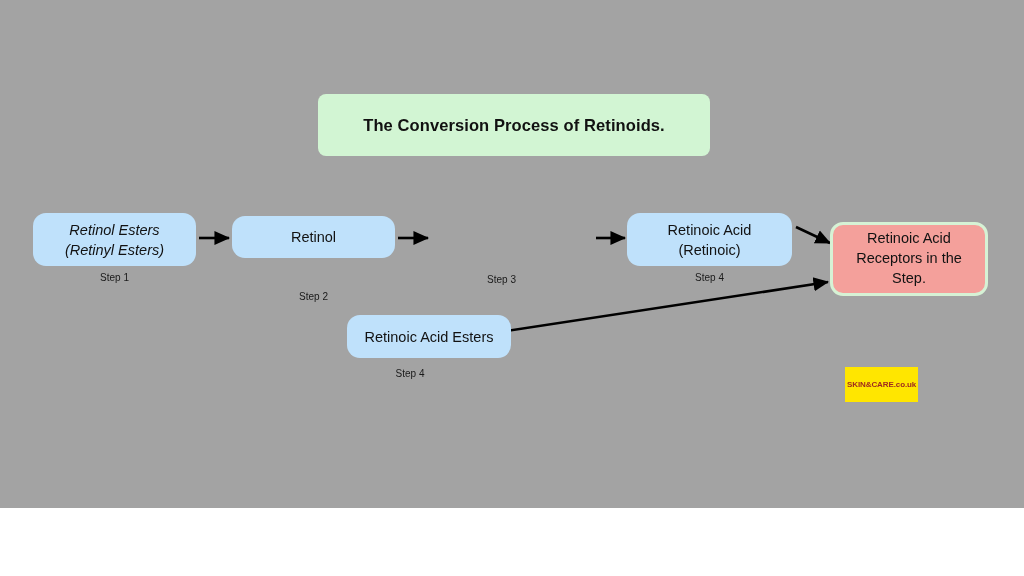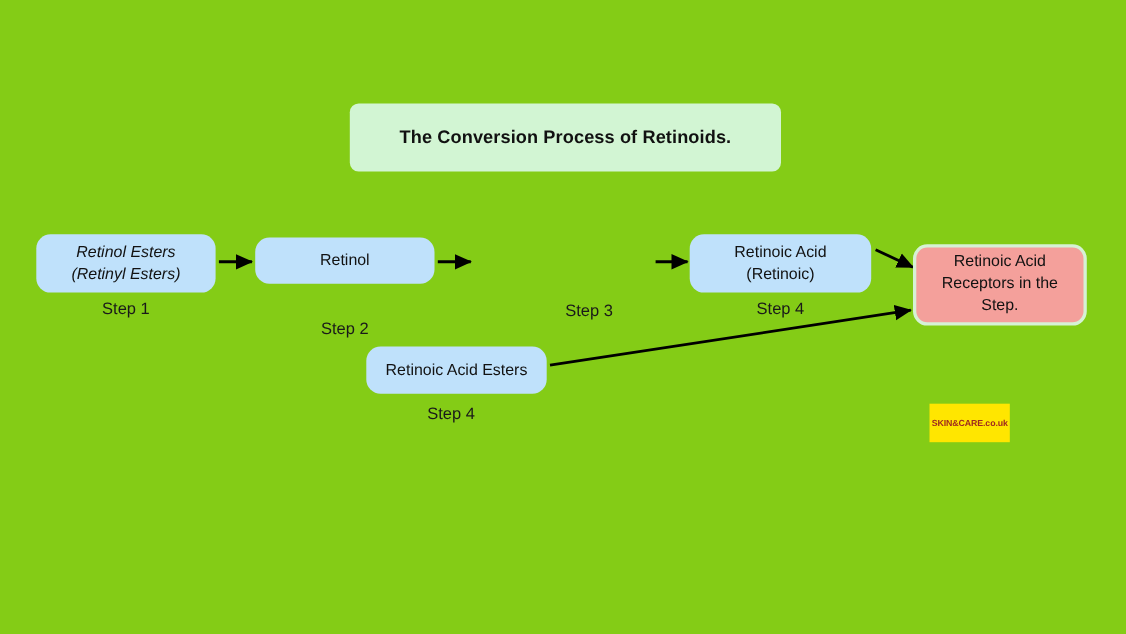--- a/index.html
+++ b/index.html
@@ -3,22 +3,22 @@
 <meta charset="utf-8">
 <style>
   html, body {
     margin: 0;
     padding: 0;
     background: #ffffff;
   }
   #canvas {
     position: relative;
     width: 1024px;
-    height: 576px;
-    background: #84cc16;
+    height: 508px;
+    background: #a3a3a3;
     overflow: hidden;
     font-family: "Liberation Sans", sans-serif;
   }
 
   
   .title-banner {
     position: absolute;
     left: 318px;
     top: 94px;
     width: 392px;
@@ -59,34 +59,34 @@
     color: #121212;
     font-size: 14.5px;
     line-height: 1.36;
     padding: 0 8px;
   }
 
   .n1 { left: 33px;  top: 213px; width: 163px; height: 53px; font-style: italic; }
   .n2 { left: 232px; top: 216px; width: 163px; height: 42px; }
   .n3 { left: 430px; top: 213px; width: 163px; height: 53px; }
   .n4 { left: 627px; top: 213px; width: 165px; height: 53px; }
-  .n5 { left: 333px; top: 315px; width: 164px; height: 43px; }
+  .n5 { left: 347px; top: 315px; width: 164px; height: 43px; }
   .nred { left: 830px; top: 222px; width: 158px; height: 74px; }
 
   
   .step-caption {
     position: absolute;
-    font-size: 15px;
+    font-size: 10px;
     color: #1a1a1a;
     text-align: center;
     white-space: nowrap;
   }
   .s1 { left: 33px;  top: 272px; width: 163px; }
   .s2 { left: 232px; top: 271px; width: 163px; margin-top: 20px; }
-  .s3 { left: 454px; top: 274px; width: 163px; }
+  .s3 { left: 420px; top: 274px; width: 163px; }
   .s4 { left: 627px; top: 272px; width: 165px; }
   .s5 { left: 328px; top: 368px; width: 164px; }
 
   
   .arrow-layer {
     position: absolute;
     left: 0; top: 0;
     width: 1024px;
     height: 576px;
     pointer-events: none;

